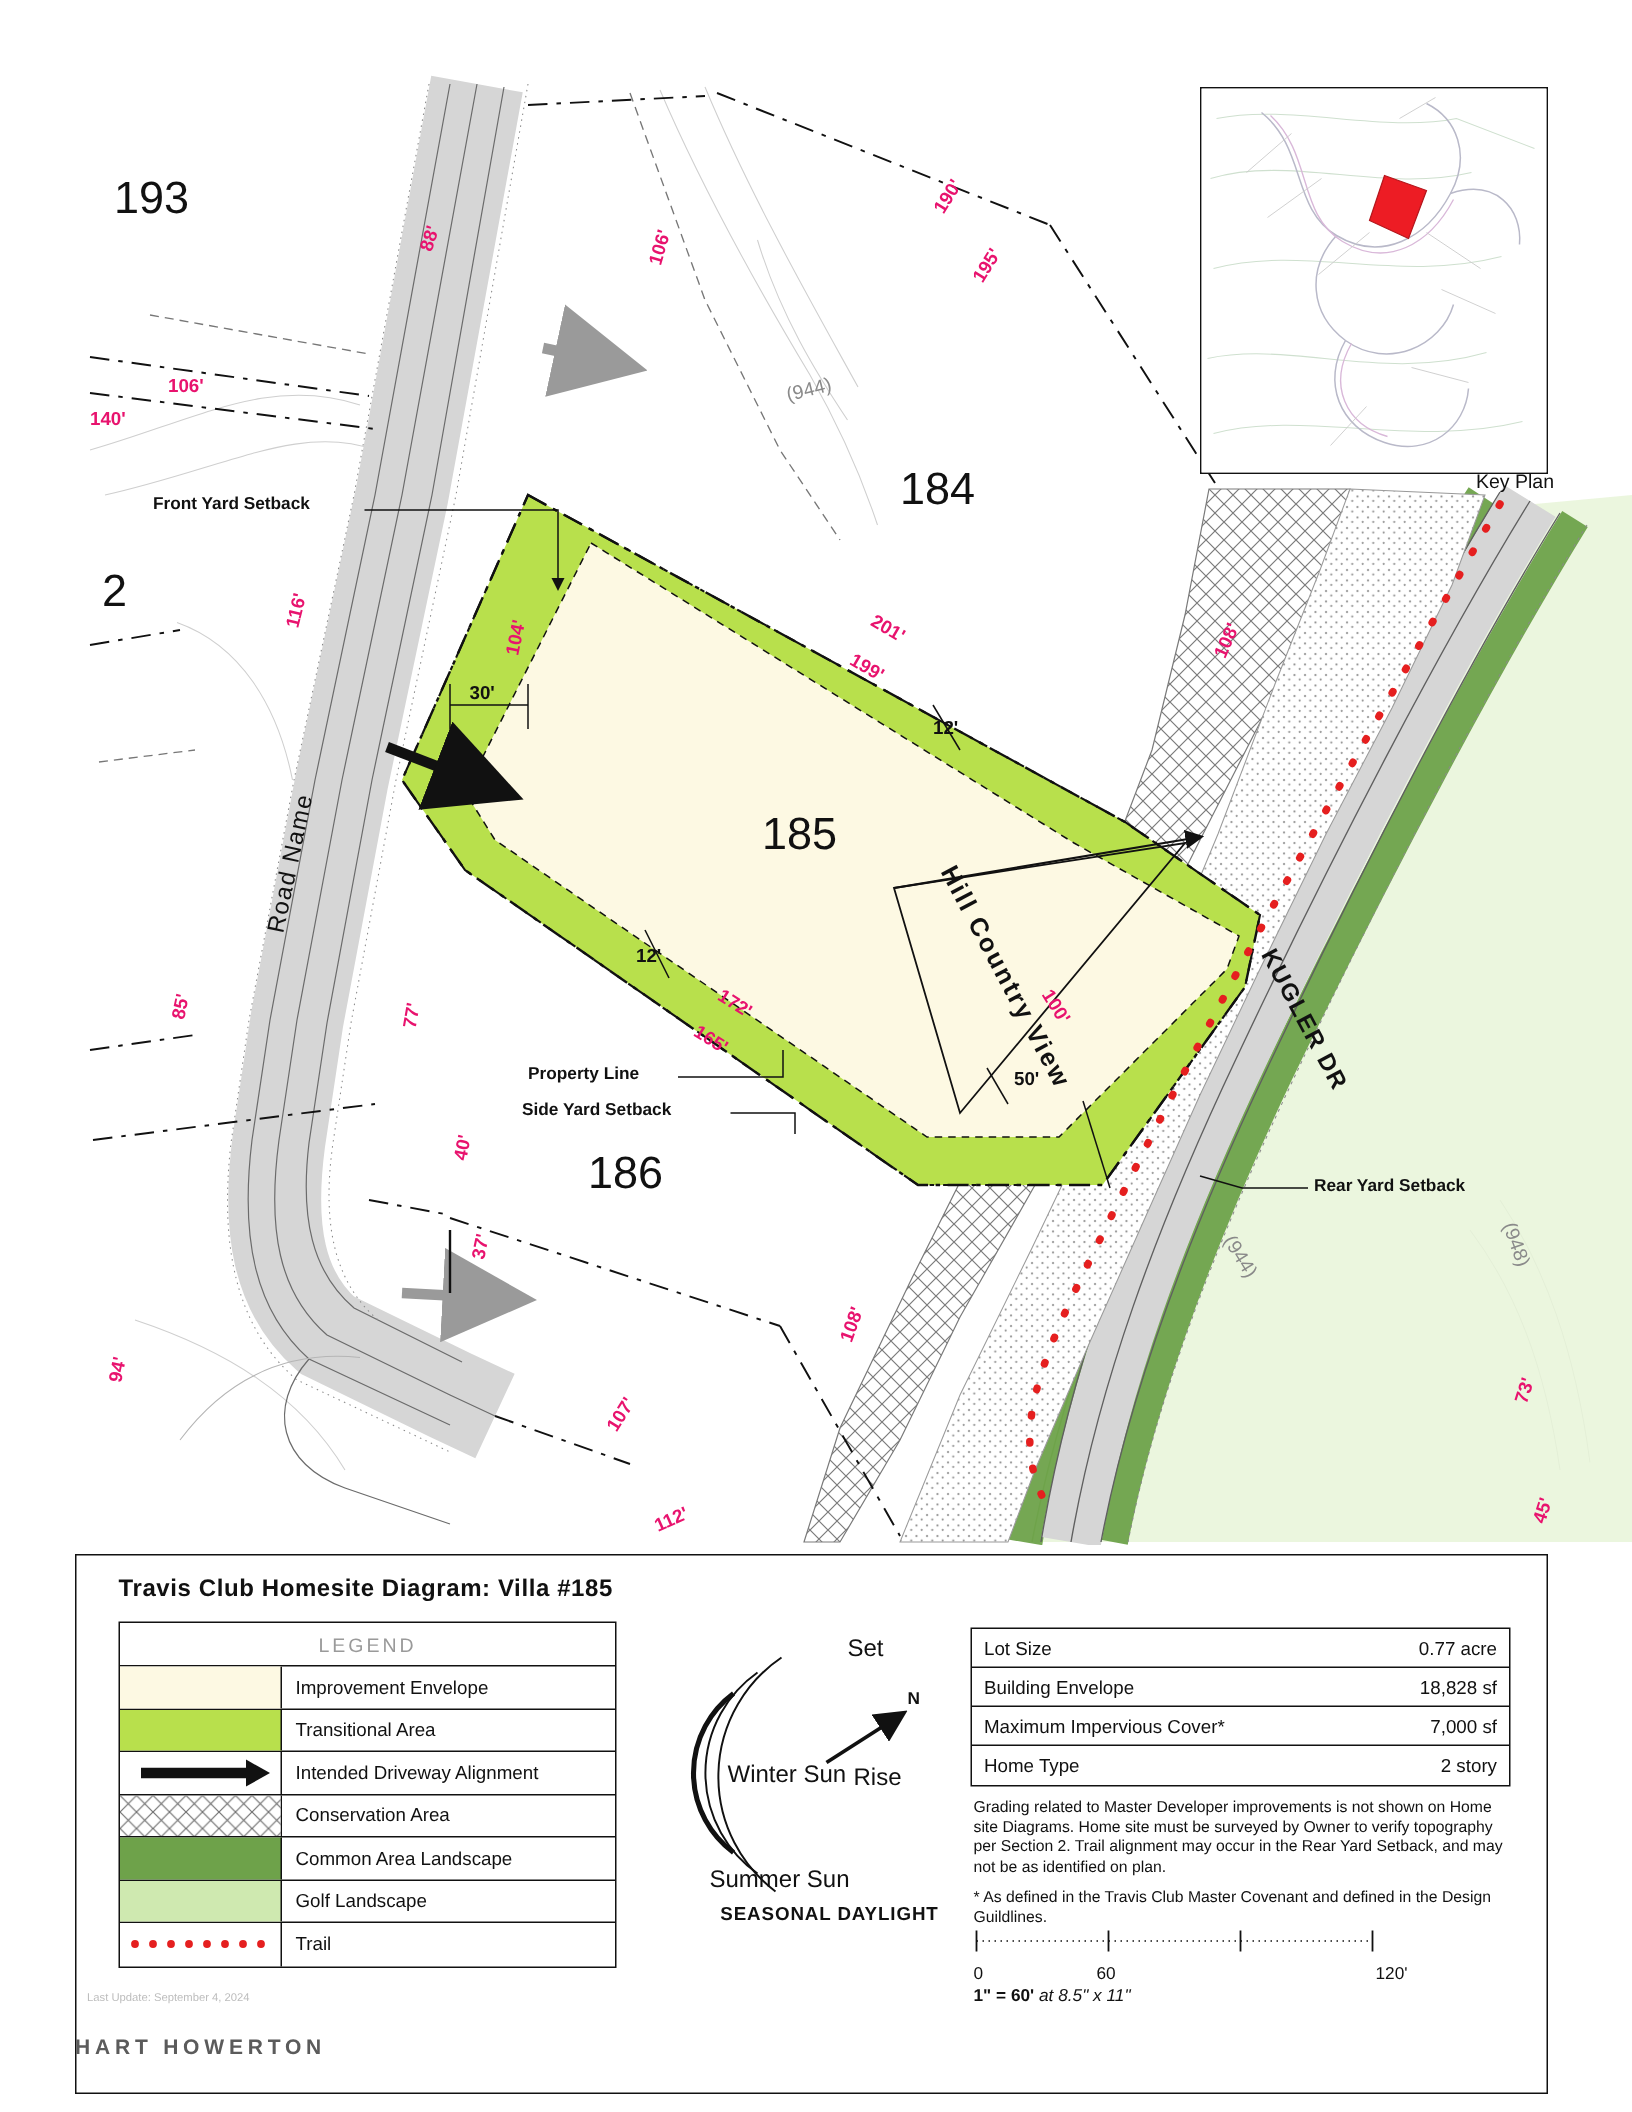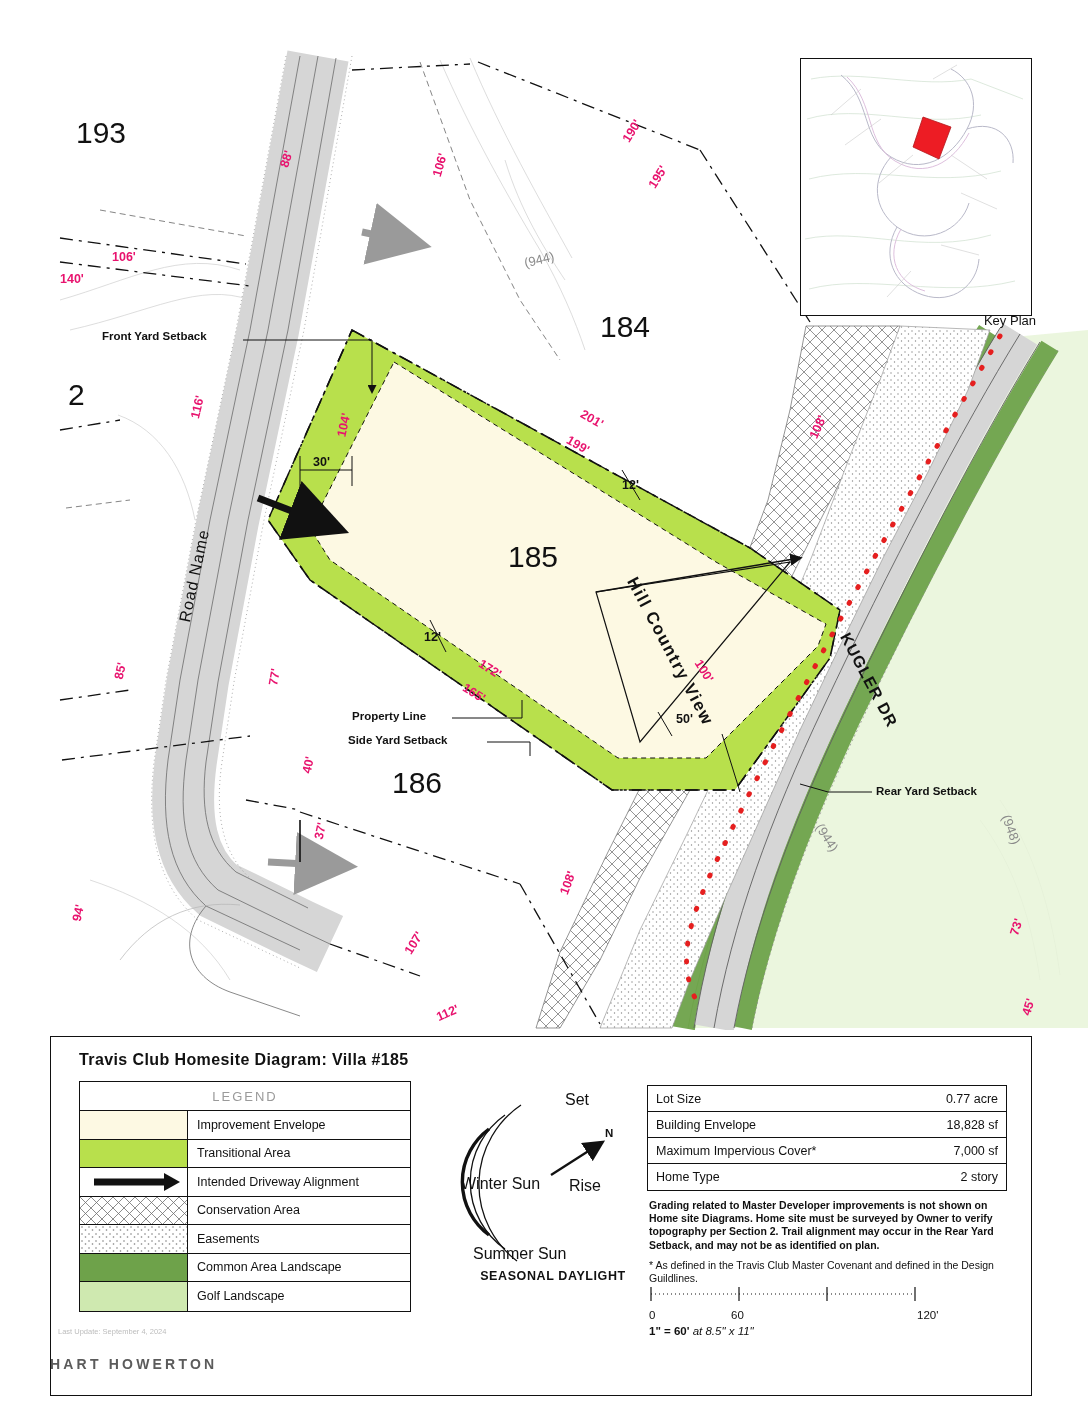--- a/index.html
+++ b/index.html
@@ -355,64 +355,66 @@
             <pattern id="hatchX2" width="11" height="11" patternUnits="userSpaceOnUse">
               <rect width="11" height="11" fill="#fff"></rect>
               <path d="M0,0 L11,11 M11,0 L0,11" stroke="#6f6f6f" stroke-width="0.8"></path>
             </pattern>
           </defs>
         </svg>
       </div>
       <div class="lg-tx">Conservation Area</div>
     </div>
 
+
+    <div class="lg-row">
+      <div class="lg-sw sw-common"></div>
+      <div class="lg-tx">Common Area Landscape</div>
+    </div>
+
+    <div class="lg-row">
+      <div class="lg-sw sw-golf"></div>
+      <div class="lg-tx">Golf Landscape</div>
+    </div>
+
     <div class="lg-row">
       <div class="lg-sw">
         <svg width="108" height="28" viewBox="0 0 108 28">
-          <rect width="108" height="28" fill="url(#dotE2)"></rect>
-          <defs>
-            <pattern id="dotE2" width="7" height="7" patternUnits="userSpaceOnUse">
-              <rect width="7" height="7" fill="#fff"></rect>
-              <circle cx="2" cy="2" r="0.8" fill="#7d7d7d"></circle>
-              <circle cx="5.5" cy="5" r="0.8" fill="#7d7d7d"></circle>
-            </pattern>
-          </defs>
+          <g fill="#e51f1f">
+            <circle cx="10" cy="14" r="2.6"></circle>
+              <circle cx="22" cy="14" r="2.6"></circle>
+            <circle cx="34" cy="14" r="2.6"></circle>
+              <circle cx="46" cy="14" r="2.6"></circle>
+            <circle cx="58" cy="14" r="2.6"></circle>
+              <circle cx="70" cy="14" r="2.6"></circle>
+            <circle cx="82" cy="14" r="2.6"></circle>
+              <circle cx="94" cy="14" r="2.6"></circle>
+          </g>
         </svg>
       </div>
-      <div class="lg-tx">Easements</div>
-    </div>
-
-    <div class="lg-row">
-      <div class="lg-sw sw-common"></div>
-      <div class="lg-tx">Common Area Landscape</div>
-    </div>
-
-    <div class="lg-row">
-      <div class="lg-sw sw-golf"></div>
-      <div class="lg-tx">Golf Landscape</div>
-    </div>
-
+      <div class="lg-tx">Trail</div>
+    </div>
   </div>
 
   <div id="daylight">
     <svg width="220" height="200" viewBox="0 0 220 200">
       <path d="M46,44 A66,66 0 0 0 46,150" fill="none" stroke="#111" stroke-width="3.4"></path>
       <path d="M62,30 A82,82 0 0 0 62,164" fill="none" stroke="#111" stroke-width="1.3"></path>
       <path d="M78,20 A96,96 0 0 0 74,176" fill="none" stroke="#111" stroke-width="1.3"></path>
       <line x1="108" y1="90" x2="158" y2="58" stroke="#111" stroke-width="2.4" marker-end="url(#dlArrow)"></line>
       <defs>
         <marker id="dlArrow" markerWidth="9" markerHeight="9" refX="7" refY="4.5" orient="auto">
           <path d="M0,0 L9,4.5 L0,9 z" fill="#111"></path>
         </marker>
       </defs>
     </svg>
     <div class="dl-t" style="left:122px; top:6px;">Set</div>
     <div class="dl-n" style="left:162px; top:42px;">N</div>
     <div class="dl-t" style="left:126px; top:92px;">Rise</div>
-    <div class="dl-t" style="left:18px; top:90px;">Winter Sun</div>
+    <div class="dl-t" style="left:18px; top:90px;padding-left:24px;">Winter Sun</div>
     <div class="dl-t" style="left:30px; top:160px;">Summer Sun</div>
   </div>
   <div id="daylight-title">SEASONAL DAYLIGHT</div>
 
   <div id="facts">
     <div class="ft-row">
       <div class="ft-k">Lot Size</div>
       <div class="ft-v">0.77 acre</div>
     </div>
     <div class="ft-row">
@@ -422,21 +424,21 @@
     <div class="ft-row">
       <div class="ft-k">Maximum Impervious Cover*</div>
       <div class="ft-v">7,000 sf</div>
     </div>
     <div class="ft-row">
       <div class="ft-k">Home Type</div>
       <div class="ft-v">2 story</div>
     </div>
   </div>
 
-  <div class="note" style="top:162px;font-weight:bold;">Grading related to Master Developer improvements is not shown on Home site Diagrams. Home site must be surveyed by Owner to verify topography per Section 2. Trail alignment may occur in the Rear Yard Setback, and may not be as identified on plan.</div>
+  <div class="note" style="top:162px;">Grading related to Master Developer improvements is not shown on Home site Diagrams. Home site must be surveyed by Owner to verify topography per Section 2. Trail alignment may occur in the Rear Yard Setback, and may not be as identified on plan.</div>
   <div class="note" style="top:222px;">* As defined in the Travis Club Master Covenant and defined in the Design Guildlines.</div>
 
   <div id="scalebar">
     <svg width="300" height="20" viewBox="0 0 300 20">
       <line x1="2" y1="2" x2="2" y2="16" stroke="#111" stroke-width="1.2"></line>
       <line x1="90" y1="2" x2="90" y2="16" stroke="#111" stroke-width="1.2"></line>
       <line x1="178" y1="2" x2="178" y2="16" stroke="#111" stroke-width="1.2"></line>
       <line x1="266" y1="2" x2="266" y2="16" stroke="#111" stroke-width="1.2"></line>
       <line x1="2" y1="9" x2="266" y2="9" stroke="#111" stroke-width="1" stroke-dasharray="1,3"></line>
     </svg>

